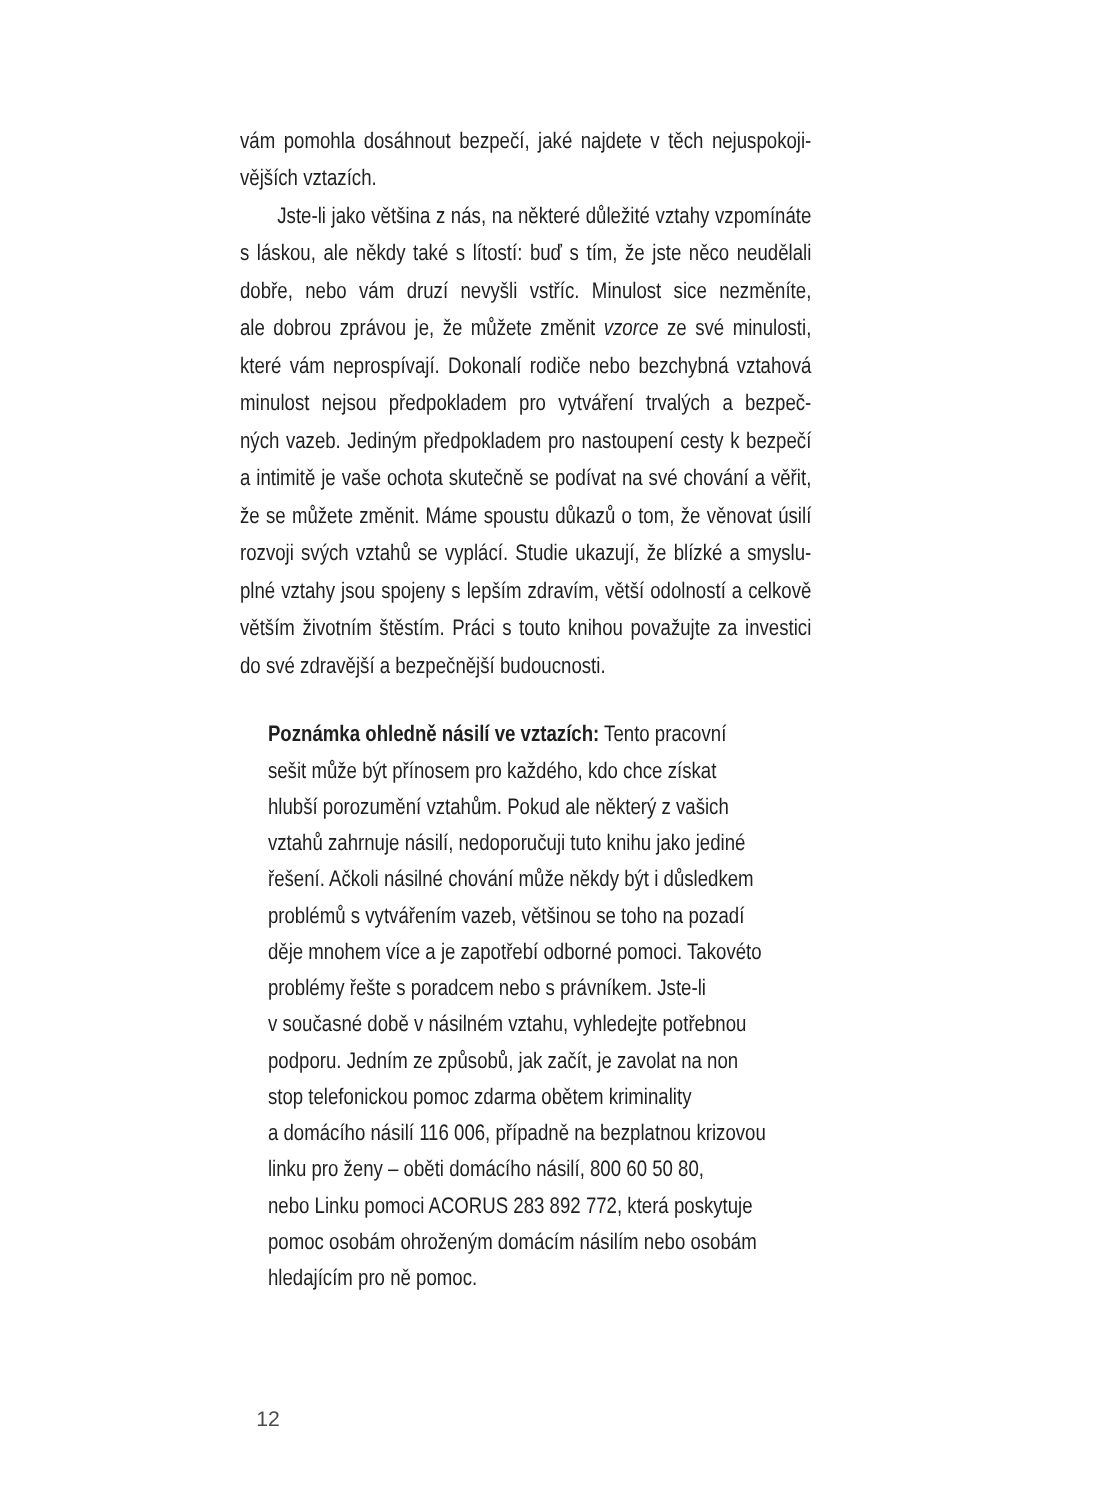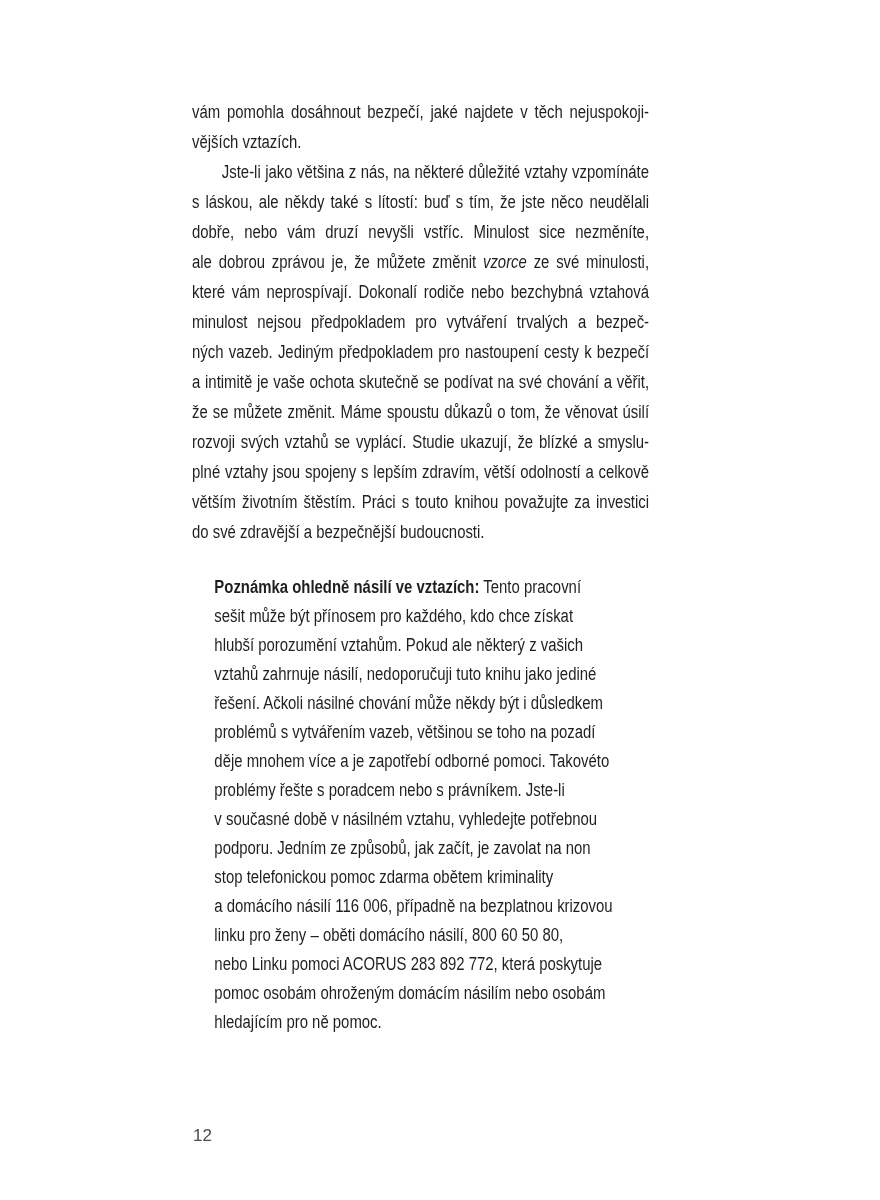--- a/index.html
+++ b/index.html
@@ -42,21 +42,21 @@
   }
   .noteline {
     text-align: left;
     white-space: nowrap;
     height: 29px;
   }
   .note b { font-weight: bold; }
   .ital { font-style: italic; }
   .pagenum {
     position: absolute;
-    left: 193px;
+    left: 205px;
     top: 1125px;
     font-size: 17px;
     line-height: 22px;
     color: #4a4a4a;
   }
 </style>
 </head>
 <body>
 
 <div class="page">

